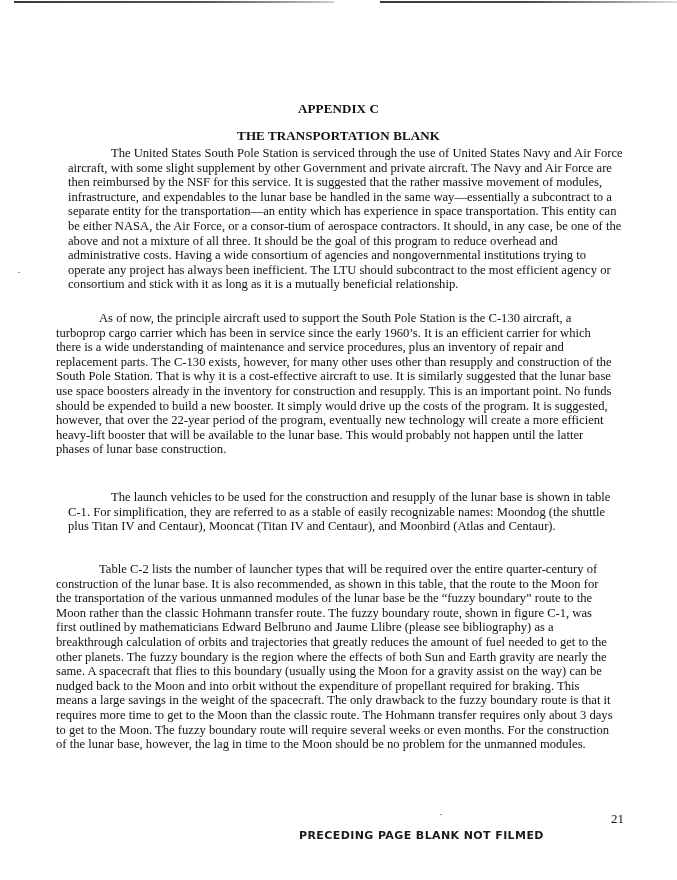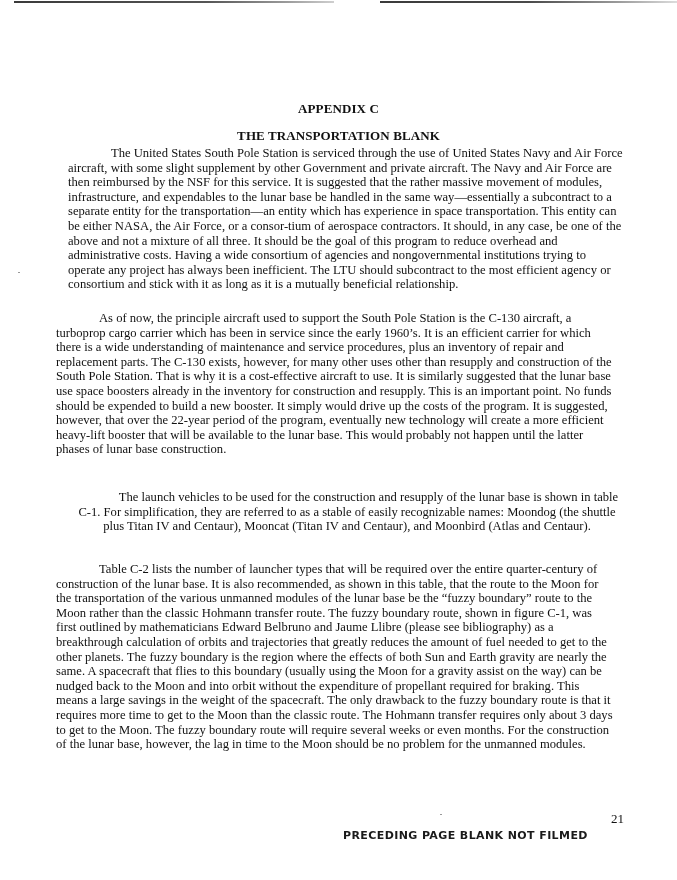--- a/index.html
+++ b/index.html
@@ -50,39 +50,38 @@
       font-size: 12.6px;
       line-height: 14.6px;
       text-align: left;
     }
     .para {
       margin: 0;
       text-indent: 43px;
     }
     .p1 { position: absolute; left: 68px; top: 146px; width: 558px; }
     .p2 { position: absolute; left: 56px; top: 311px; width: 558px; }
-    .p3 { position: absolute; left: 68px; top: 490px; width: 558px; text-align: center; }
+    .p3 { position: absolute; left: 68px; top: 490px; width: 558px; }
     .p4 { position: absolute; left: 56px; top: 562px; width: 558px; }
 
     .page-number {
       position: absolute;
       left: 611px;
       top: 811px;
       font-size: 13px;
     }
     .stamp {
       position: absolute;
       left: 299px;
       top: 829px;
       font-family: "DejaVu Sans", sans-serif;
       font-weight: bold;
       font-size: 11px;
       letter-spacing: 0.4px;
       color: #1a1a1a;
-      margin-left: 44px;
     }
     .speck {
       position: absolute;
       width: 2px;
       height: 1px;
       background: #999;
     }
   </style>
 </head>
 <body>

